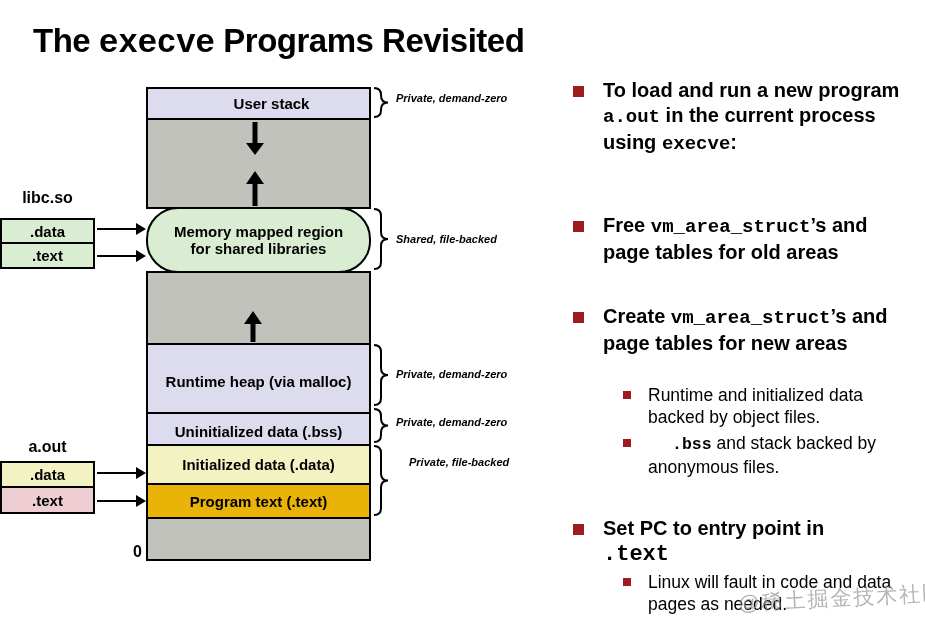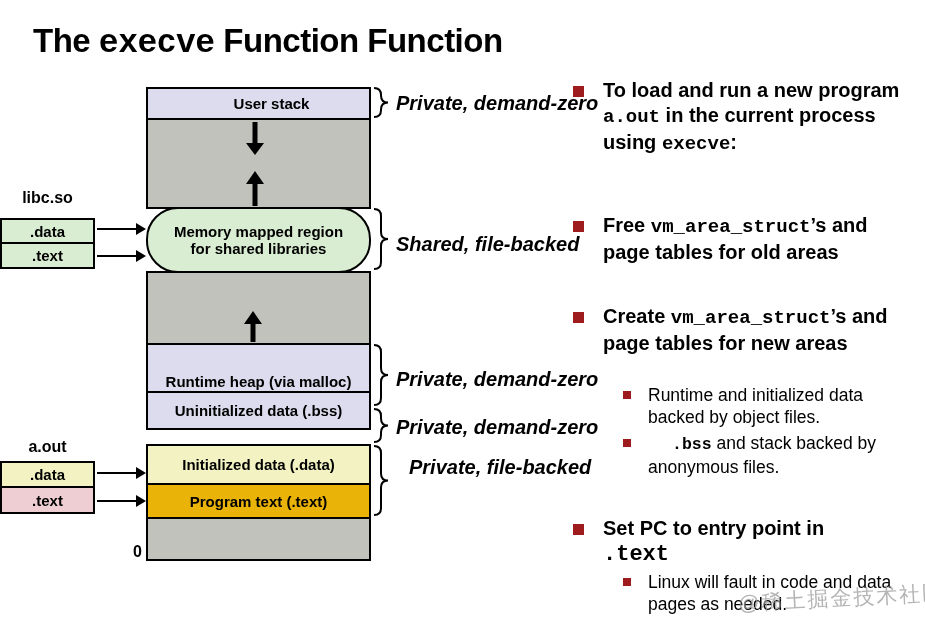--- a/index.html
+++ b/index.html
@@ -19,41 +19,41 @@
   .c-gray{background:#c2c2bd;}
   .c-green{background:#d9edd2;}
   .c-yellow{background:#f2f2c2;}
   .c-pink{background:#eeced2;}
 
   #seg0{top:87px;height:33px;}
   #seg1{top:118px;height:91px;}
   #seg2{top:207px;height:66px;border-radius:32px;}
   #seg3{top:271px;height:74px;}
   #seg4{top:343px;height:77px;}
-  #seg5{top:391px;height:39px;}
+  #seg5{top:412px;height:39px;}
   #seg6{top:444px;height:41px;}
   #seg7{top:483px;height:36px;}
   #seg8{top:517px;height:44px;}
 
   #zero-label{position:absolute;left:124px;top:543px;width:18px;text-align:right;
               font-size:16px;font-weight:bold;}
 
   
   .filebox{position:absolute;left:0px;width:95px;box-sizing:border-box;border:2px solid #000;
            display:flex;align-items:center;justify-content:center;font-size:15px;font-weight:bold;}
   .filetitle{position:absolute;left:0px;width:95px;text-align:center;font-size:16px;font-weight:bold;}
   #libc-title{top:189px;}
   #libc-data{top:218px;height:26px;}
   #libc-text{top:242px;height:27px;}
   #aout-title{top:438px;}
   #aout-data{top:461px;height:27px;}
   #aout-text{top:486px;height:28px;}
 
   
-  .ann{position:absolute;left:396px;font-size:20px;font-weight:bold;font-style:italic;
+  .ann{position:absolute;left:396px;font-size:11px;font-weight:bold;font-style:italic;
        white-space:nowrap;}
   #ann0{top:92px;}
   #ann1{top:233px;}
   #ann2{top:368px;}
   #ann3{top:416px;}
   #ann4{top:456px;margin-left:13px;}
 
   
   #overlay{position:absolute;left:0;top:0;width:925px;height:621px;pointer-events:none;}
 
@@ -77,21 +77,21 @@
 
   
   #watermark{position:absolute;left:738px;top:584px;font-size:21px;letter-spacing:2px;
              color:rgba(155,155,155,0.75);transform:rotate(-3deg);white-space:nowrap;}
 </style>
 </head>
 <body>
 
 <div id="slide">
 
-  <h1 id="title"><span>The </span><span class="mono">execve</span><span> Function Function</span></h1>
+  <h1 id="title"><span>The </span><span class="mono">execve</span><span> Programs Revisited</span></h1>
 
   <div id="seg0" class="seg" style="background: rgb(220, 220, 238); padding-left: 26px;">
     <div class="seg-label">User stack</div>
   </div>
   <div id="seg1" class="seg c-gray" style="background: rgb(194, 194, 189);"></div>
   <div id="seg2" class="seg" style="background: rgb(217, 237, 210);">
     <div class="seg-label">Memory mapped region
 for shared libraries</div>
   </div>
   <div id="seg3" class="seg c-gray" style="background: rgb(194, 194, 189);"></div>

